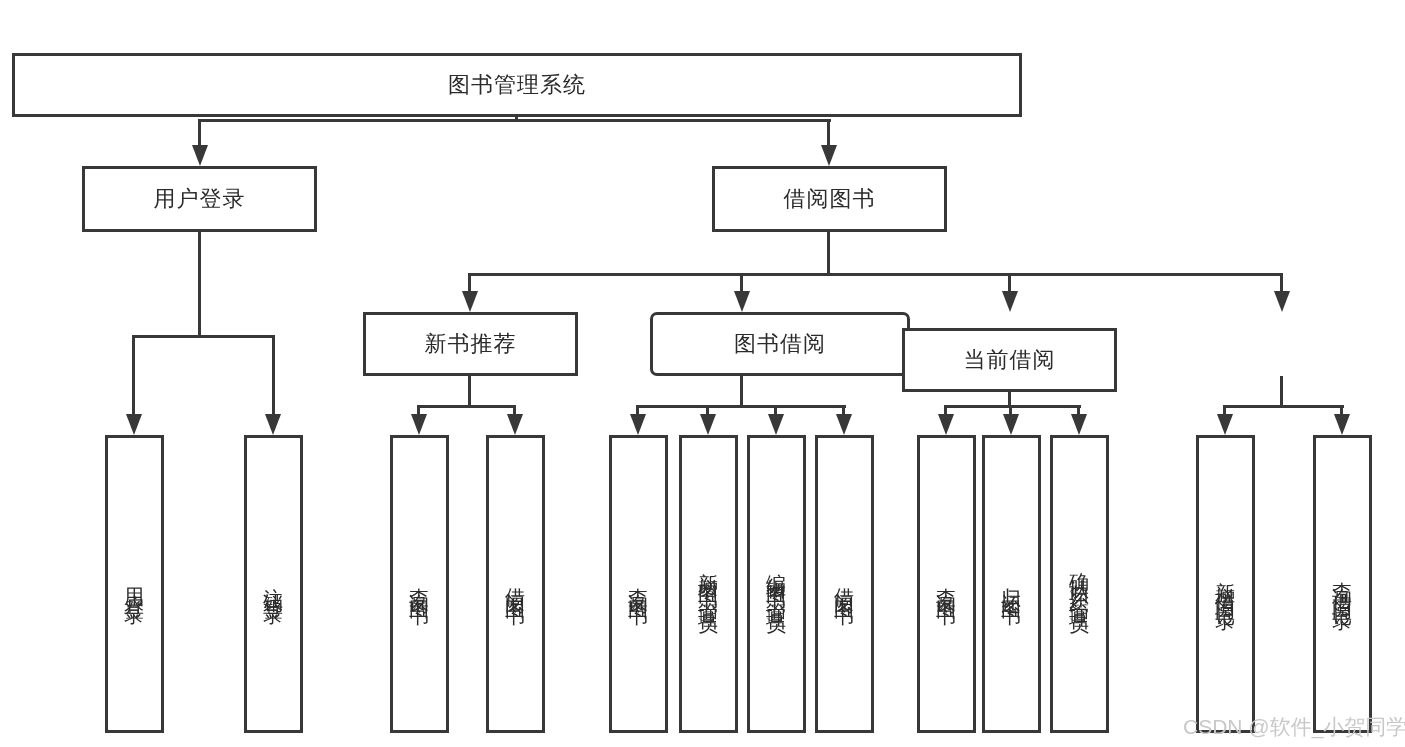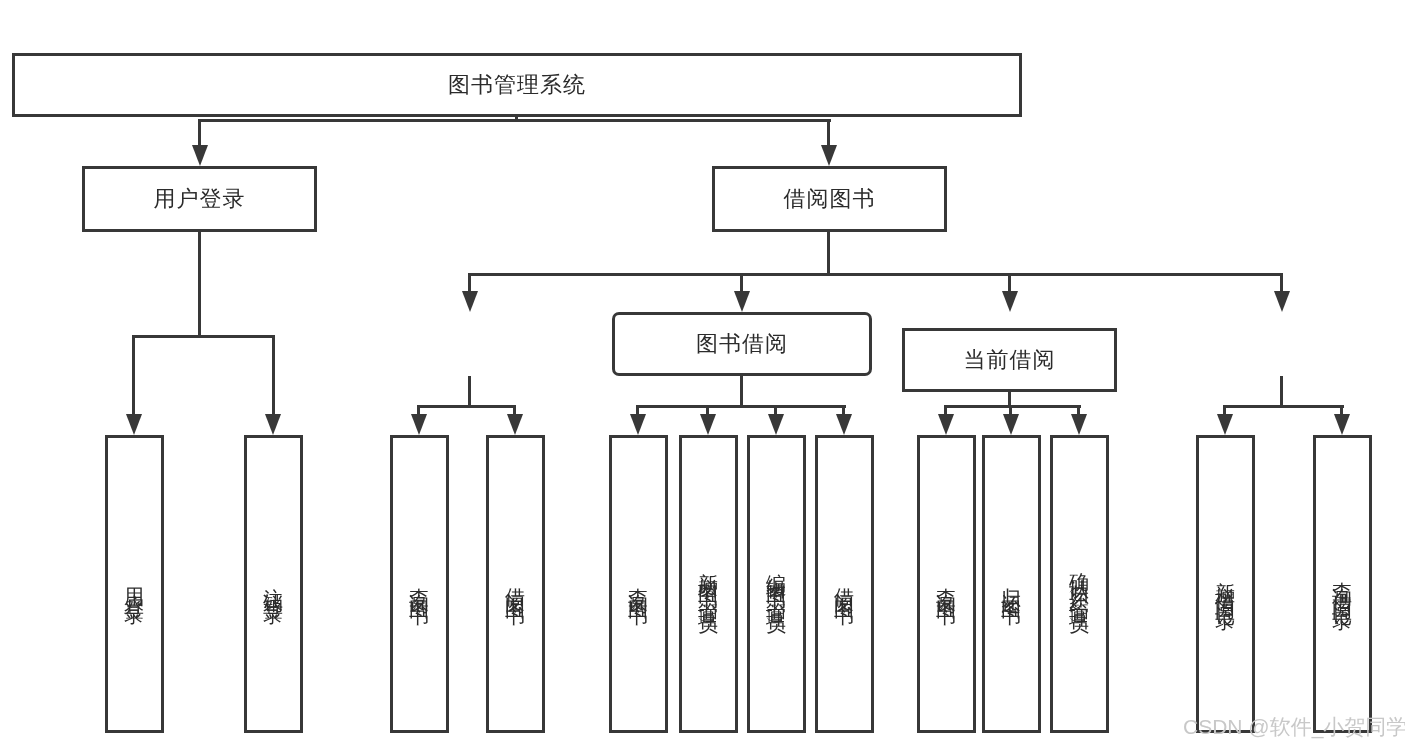--- a/index.html
+++ b/index.html
@@ -28,21 +28,21 @@
     text-orientation: mixed;
     font-size: 20px;
     letter-spacing: 6px;
     line-height: 1;
     white-space: nowrap;
   }
   .n-root      { left: 12px;   top: 13px;  width: 1010px; height: 64px; margin-top: 40px; }
   .n-login     { left: 82px;   top: 166px; width: 235px;  height: 66px; }
   .n-manage    { left: 712px;  top: 166px; width: 235px;  height: 66px; }
   .n-recommend { left: 363px;  top: 312px; width: 215px;  height: 64px; }
-  .n-borrow    { left: 612px;  top: 312px; width: 260px;  height: 64px; border-radius: 7px; }
+  .n-borrow    { left: 650px;  top: 312px; width: 260px;  height: 64px; border-radius: 7px; }
   .n-current   { left: 902px;  top: 328px; width: 215px;  height: 64px; }
   .n-records   { left: 1174px; top: 312px; width: 219px;  height: 64px; }
   .vbox { top: 435px; width: 59px; height: 298px; }
   .v-login1  { left: 105px; }
   .v-login2  { left: 244px; }
   .v-rec1    { left: 390px; }
   .v-rec2    { left: 486px; }
   .v-bor1    { left: 609px; }
   .v-bor2    { left: 679px; }
   .v-bor3    { left: 747px; }
@@ -184,20 +184,23 @@
     <span class="hlabel">图书管理系统</span>
   </div>
 
   <div class="box n-login">
     <span class="hlabel">用户登录</span>
   </div>
   <div class="box n-manage">
     <span class="hlabel">借阅图书</span>
   </div>
 
+  <div class="box n-recommend">
+    <span class="hlabel">新书推荐</span>
+  </div>
   <div class="box n-borrow">
     <span class="hlabel">图书借阅</span>
   </div>
   <div class="box n-current">
     <span class="hlabel">当前借阅</span>
   </div>
 
   <div class="box vbox v-login1">
     <span class="vlabel">用户登录</span>
   </div>

